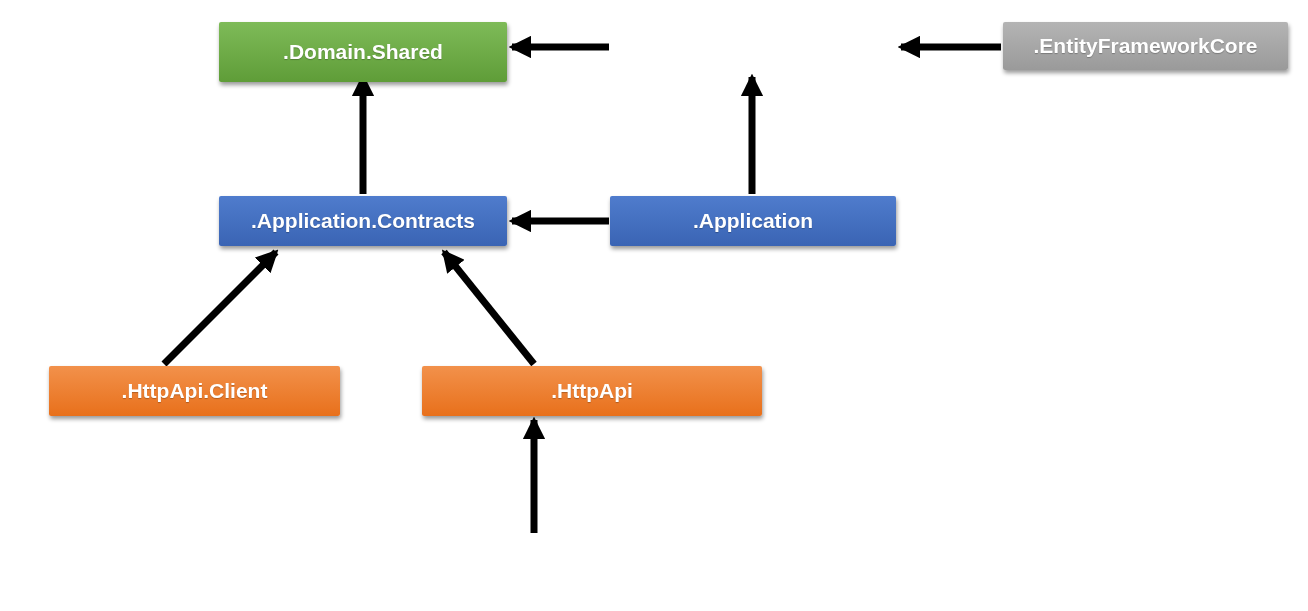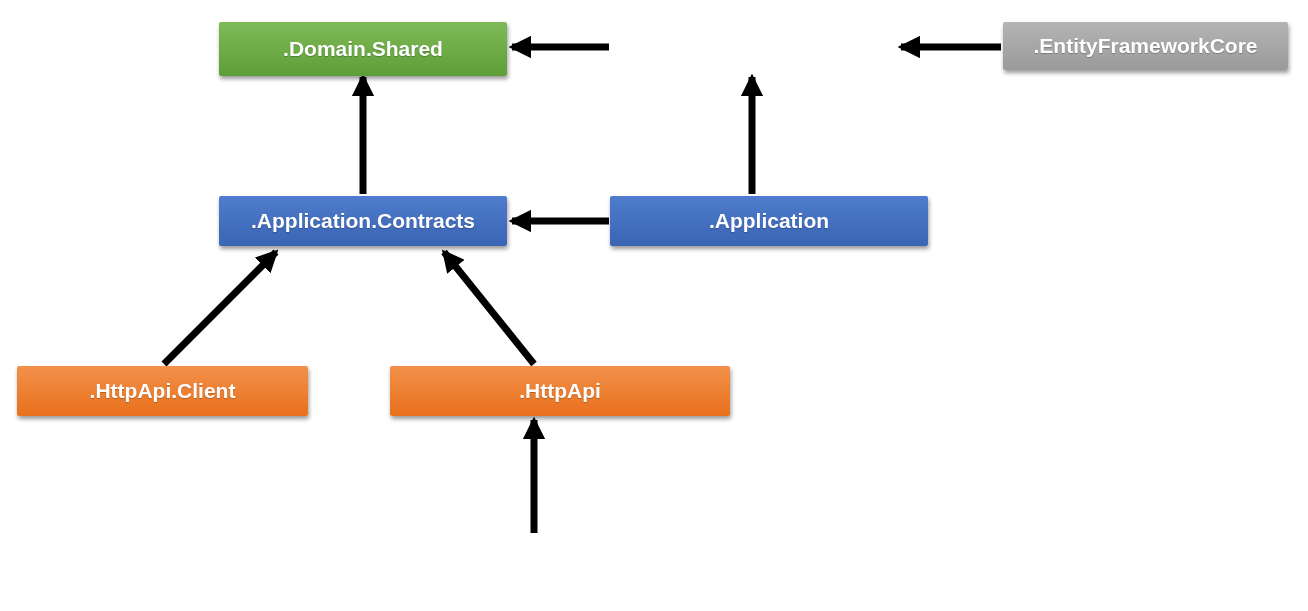--- a/index.html
+++ b/index.html
@@ -31,21 +31,21 @@
     border-radius: 2px;
     box-shadow: 1px 3px 4px rgba(0,0,0,0.40);
     font-weight: bold;
     font-size: 21px;
     color: #ffffff;
     text-shadow: 0 1px 1px rgba(0,0,0,0.25);
     white-space: nowrap;
   }
   .node.green  { background: linear-gradient(to bottom, #7ebb58 0%, #5f9d38 100%); }
   .node.blue   { background: linear-gradient(to bottom, #4f7ccd 0%, #3a64b4 100%); }
-  .node.orange { background: linear-gradient(to bottom, #f2914b 0%, #e8701b 100%); }
+  .node.orange { background: linear-gradient(to bottom, #f2914b 0%, #e8701b 100%); margin-left: 32px; }
   .node.gray   { background: linear-gradient(to bottom, #b4b4b4 0%, #9a9a9a 100%); }
   .node.yellow {
     background: linear-gradient(to bottom, #ffcf45 0%, #f4b500 100%);
     color: #000000;
     text-shadow: none;
   }
   .edge-line {
     stroke: #000000;
     stroke-width: 7;
     fill: none;
@@ -65,34 +65,34 @@
     <line class="edge-line" x1="609" y1="47" x2="512" y2="47" marker-end="url(#arrowhead)"></line>
     <line class="edge-line" x1="1001" y1="47" x2="901" y2="47" marker-end="url(#arrowhead)"></line>
     <line class="edge-line" x1="363" y1="194" x2="363" y2="77" marker-end="url(#arrowhead)"></line>
     <line class="edge-line" x1="752" y1="194" x2="752" y2="77" marker-end="url(#arrowhead)"></line>
     <line class="edge-line" x1="609" y1="221" x2="512" y2="221" marker-end="url(#arrowhead)"></line>
     <line class="edge-line" x1="164" y1="364" x2="276" y2="252" marker-end="url(#arrowhead)"></line>
     <line class="edge-line" x1="534" y1="364" x2="444" y2="252" marker-end="url(#arrowhead)"></line>
     <line class="edge-line" x1="534" y1="533" x2="534" y2="420" marker-end="url(#arrowhead)"></line>
   </svg>
 
-  <div class="node green" style="left:219px; top:22px; width:288px; height:54px;">
+  <div class="node green" style="left:219px; top:22px; width:288px; height:60px;">
     <span>.Domain.Shared</span>
   </div>
 
 
   <div class="node gray" style="left:1003px; top:22px; width:285px; height:48px;">
     <span>.EntityFrameworkCore</span>
   </div>
 
   <div class="node blue" style="left:219px; top:196px; width:288px; height:50px;">
     <span>.Application.Contracts</span>
   </div>
 
-  <div class="node blue" style="left:610px; top:196px; width:318px; height:50px;">
+  <div class="node blue" style="left:610px; top:196px; width:286px; height:50px;">
     <span>.Application</span>
   </div>
 
   <div class="node orange" style="left:17px; top:366px; width:291px; height:50px;">
     <span>.HttpApi.Client</span>
   </div>
 
   <div class="node orange" style="left:390px; top:366px; width:340px; height:50px;">
     <span>.HttpApi</span>
   </div>

